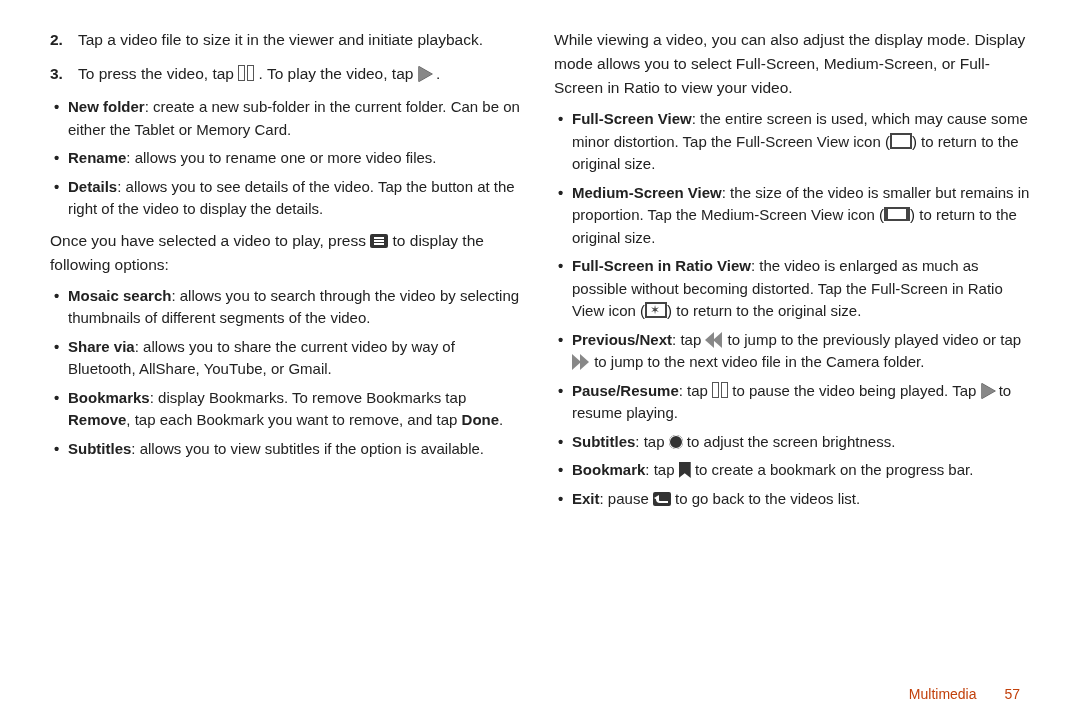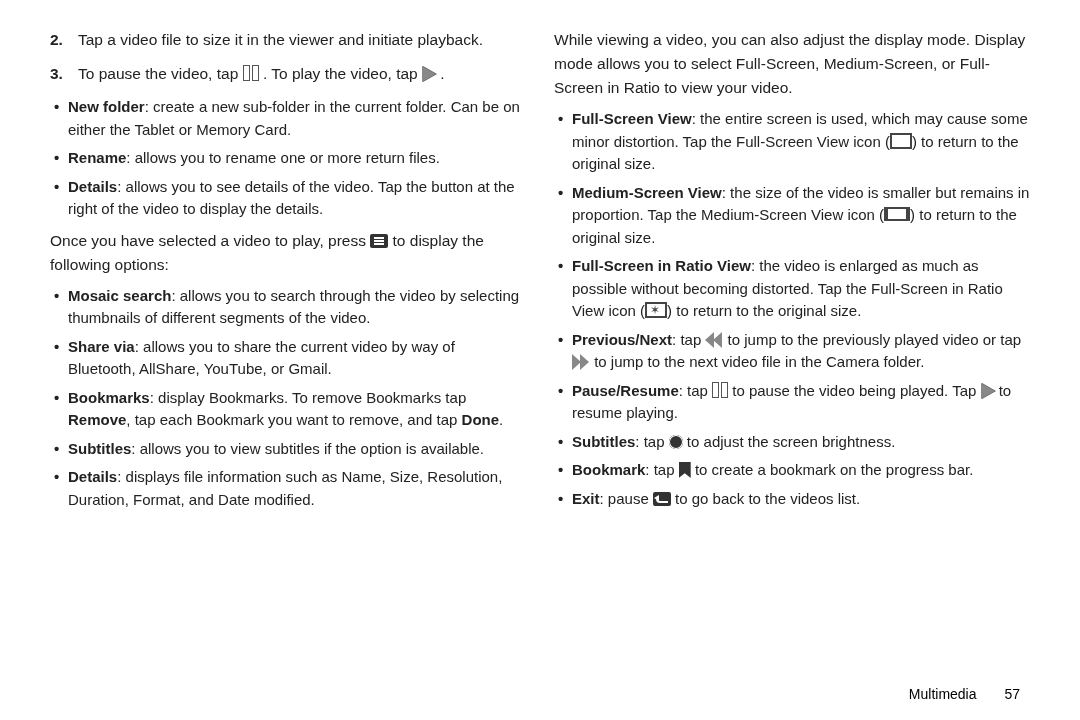--- a/index.html
+++ b/index.html
@@ -197,55 +197,55 @@
     width:0;height:0;
     border-top:3px solid transparent;
     border-bottom:3px solid transparent;
     border-right:5px solid #fff;
   }
   .footer {
     position:absolute;
     bottom:18px;
     right:60px;
     font-size:14px;
-    color:#000000;
+    color:#c2410c;
     padding-left:48px;
   }
   .footer .pn { margin-left: 24px; }
 </style>
 </head>
 <body>
 
 <div class="page">
 
   <div class="col">
 
     <div class="num-item">
       <div class="num">2.</div>
       <div class="body">Tap a video file to size it in the viewer and initiate playback.</div>
     </div>
 
     <div class="num-item">
       <div class="num">3.</div>
       <div class="body">
-        <span>To pause the video, tap </span>
+        <span>To press the video, tap </span>
         <span class="icon icon-pause"></span>
         <span>. To play the video, tap </span>
         <span class="icon icon-play"></span>
         <span>.</span>
       </div>
     </div>
 
 
     <ul class="bullets">
       <li>
         <span class="b">New folder</span><span>: create a new sub-folder in the current folder. Can be on either the Tablet or Memory Card.</span>
       </li>
       <li>
-        <span class="b">Rename</span><span>: allows you to rename one or more return files.</span>
+        <span class="b">Rename</span><span>: allows you to rename one or more video files.</span>
       </li>
       <li>
         <span class="b">Details</span><span>: allows you to see details of the video. Tap the button at the right of the video to display the details.</span>
       </li>
     </ul>
 
     <div class="paragraph">
       <span>Once you have selected a video to play, press </span>
       <span class="icon icon-menu-small"></span>
       <span> to display the following options:</span>
@@ -257,23 +257,20 @@
       </li>
       <li>
         <span class="b">Share via</span><span>: allows you to share the current video by way of Bluetooth, AllShare, YouTube, or Gmail.</span>
       </li>
       <li>
         <span class="b">Bookmarks</span><span>: display Bookmarks. To remove Bookmarks tap </span><span class="b">Remove</span><span>, tap each Bookmark you want to remove, and tap </span><span class="b">Done</span><span>.</span>
       </li>
       <li>
         <span class="b">Subtitles</span><span>: allows you to view subtitles if the option is available.</span>
       </li>
-      <li>
-        <span class="b">Details</span><span>: displays file information such as Name, Size, Resolution, Duration, Format, and Date modified.</span>
-      </li>
     </ul>
   </div>
 
   <div class="col">
 
     <div class="paragraph">While viewing a video, you can also adjust the display mode. Display mode allows you to select Full-Screen, Medium-Screen, or Full-Screen in Ratio to view your video.</div>
 
     <ul class="bullets">
       <li>
         <span class="b">Full-Screen View</span><span>: the entire screen is used, which may cause some minor distortion. Tap the Full-Screen View icon (</span><span class="icon icon-rect"></span><span>) to return to the original size.</span>

